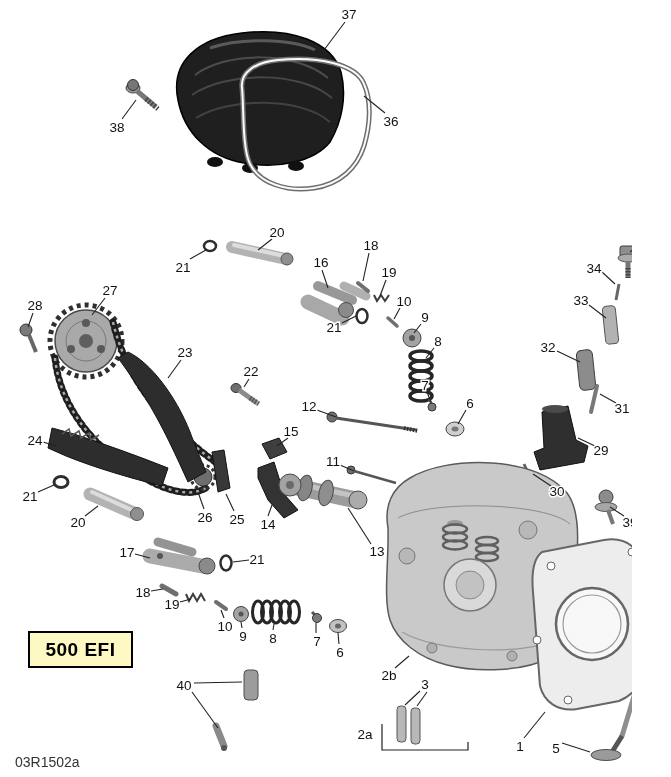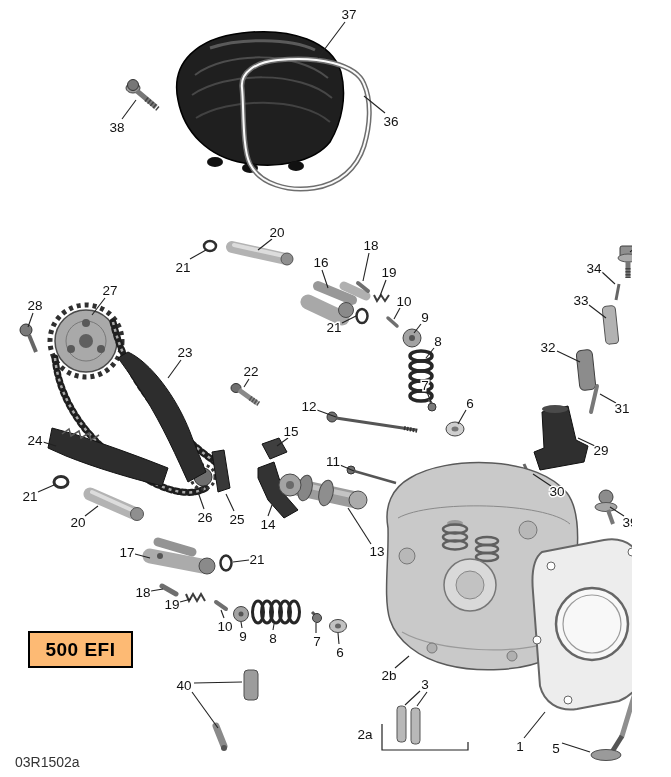--- a/index.html
+++ b/index.html
@@ -3,21 +3,21 @@
 <meta charset="utf-8">
 <style>
   html,body{margin:0;padding:0;background:#fff;}
   .stage{position:relative;width:632px;height:777px;background:#fff;overflow:hidden;
          font-family:"Liberation Sans",sans-serif;}
   .stage svg{position:absolute;left:0;top:0;}
   .leader{stroke:#222;stroke-width:1.1;fill:none;}
   .callout{font:13.5px "Liberation Sans",sans-serif;fill:#111;text-anchor:middle;
            dominant-baseline:central;paint-order:stroke;stroke:#fff;stroke-width:3px;}
   .model-box{position:absolute;left:28px;top:631px;width:101px;height:33px;border:2.5px solid #000;
-             background:#fdba74;display:flex;align-items:center;justify-content:center;
+             background:#fef9c3;display:flex;align-items:center;justify-content:center;
              font-weight:bold;font-size:19px;color:#000;letter-spacing:.5px;z-index:3;}
   .code{position:absolute;left:15px;top:754px;font-size:14px;color:#333;z-index:3;}
 </style>
 </head>
 <body>
 
 <div class="stage">
 
   <svg width="671" height="777" viewBox="0 0 671 777">
 

